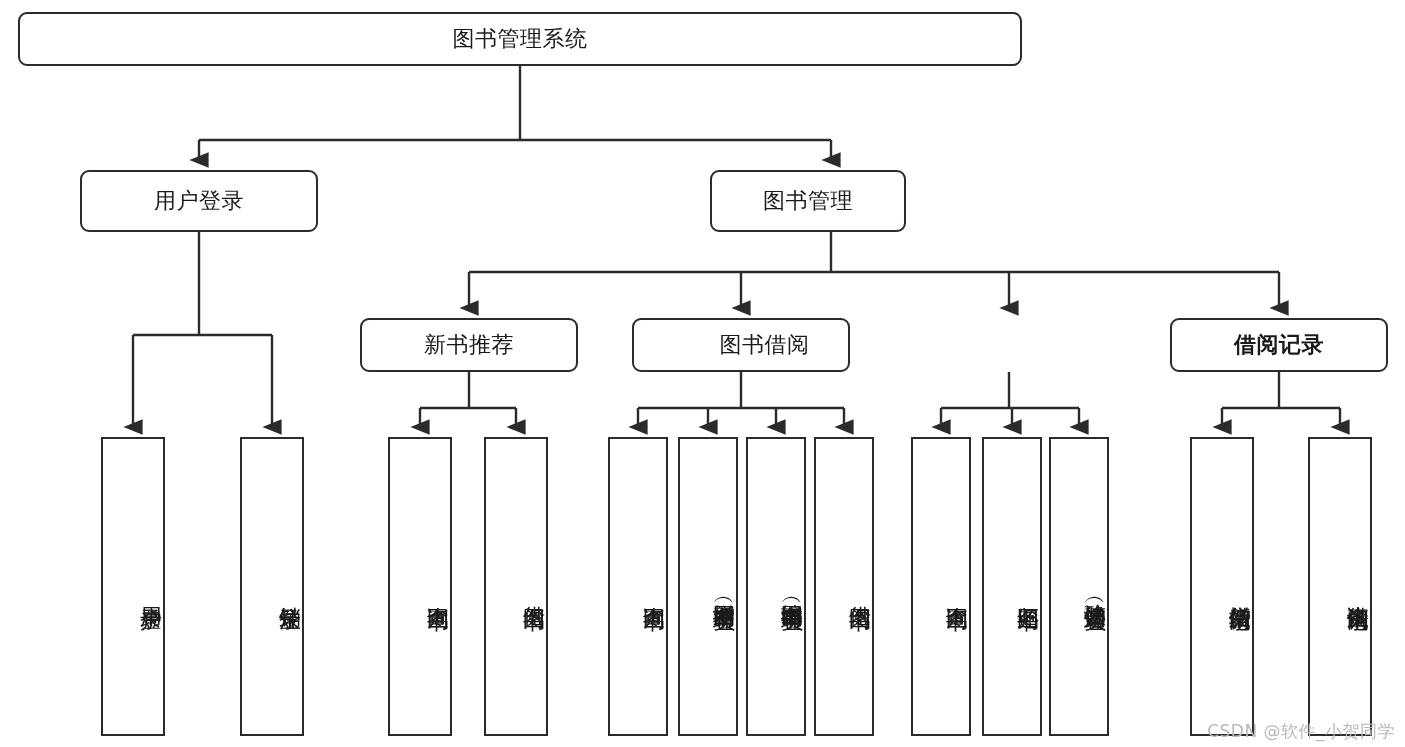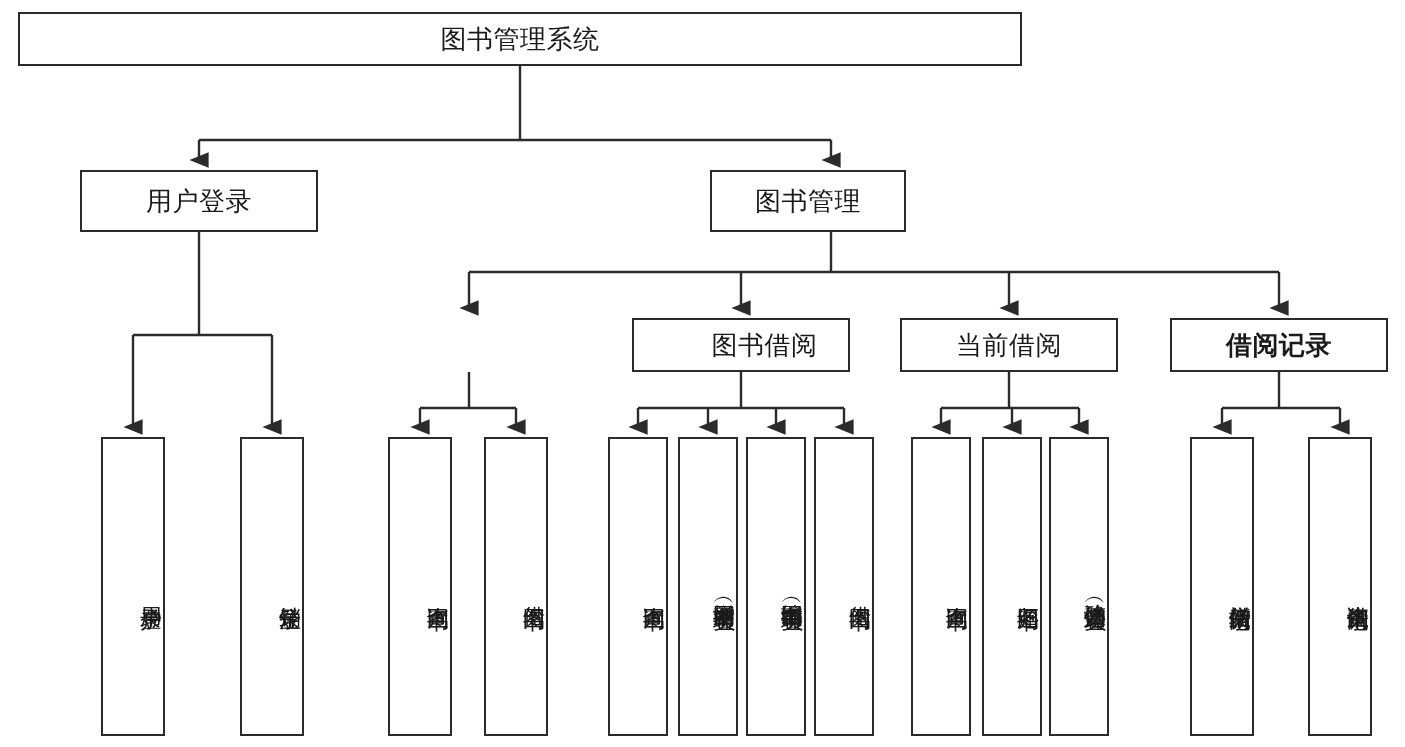--- a/index.html
+++ b/index.html
@@ -32,22 +32,23 @@
     position: absolute;
     box-sizing: border-box;
     background: #ffffff;
     border: 2px solid #2b2b2b;
     display: flex;
     align-items: center;
     justify-content: center;
     color: #1a1a1a;
   }
   .node.horiz {
-    font-size: 26px;
+    font-size: 22px;
     letter-spacing: 0.5px;
+    border-radius: 9px;
   }
   .node.vert {
     writing-mode: vertical-rl;
     text-orientation: upright;
     font-size: 22px;
     line-height: 1.12;
     padding-top: 8px;
     align-items: flex-start;
     justify-content: center;
     letter-spacing: 1px;
@@ -131,25 +132,25 @@
     <span class="node-label">图书管理系统</span>
   </div>
 
   <div class="node horiz" style="left: 80px; top: 170px; width: 238px; height: 62px; border-color: rgb(43, 43, 43); color: rgb(26, 26, 26);">
     <span class="node-label">用户登录</span>
   </div>
   <div class="node horiz" style="left: 710px; top: 170px; width: 196px; height: 62px; border-color: rgb(43, 43, 43); color: rgb(26, 26, 26);">
     <span class="node-label">图书管理</span>
   </div>
 
+  <div class="node horiz" style="left: 360px; top: 318px; width: 218px; height: 54px; border-color: rgb(43, 43, 43); color: rgb(26, 26, 26);">
+    <span class="node-label">新书推荐</span>
+  </div>
   <div class="node horiz" style="left: 632px; top: 318px; width: 218px; height: 54px; border-color: rgb(43, 43, 43); color: rgb(26, 26, 26); padding-left: 47px;">
     <span class="node-label">图书借阅</span>
-  </div>
-  <div class="node horiz" style="left: 900px; top: 318px; width: 218px; height: 54px; border-color: rgb(43, 43, 43); color: rgb(26, 26, 26);">
-    <span class="node-label">当前借阅</span>
   </div>
   <div class="node horiz" style="left: 1170px; top: 318px; width: 218px; height: 54px; border-color: rgb(43, 43, 43); color: rgb(26, 26, 26); font-weight: bold;">
     <span class="node-label">借阅记录</span>
   </div>
 
   <div class="node vert" style="left: 101px; top: 437px; width: 64px; height: 299px; border-color: rgb(43, 43, 43); color: rgb(26, 26, 26);">
     <span class="node-label">用户登录</span>
   </div>
   <div class="node vert" style="left: 240px; top: 437px; width: 64px; height: 299px; border-color: rgb(43, 43, 43); color: rgb(26, 26, 26);">
     <span class="node-label">注销登录</span>
@@ -181,13 +182,14 @@
   <div class="node vert" style="left: 1049px; top: 437px; width: 60px; height: 299px; border-color: rgb(43, 43, 43); color: rgb(26, 26, 26);">
     <span class="node-label">确认归还（管理员）</span>
   </div>
   <div class="node vert" style="left: 1190px; top: 437px; width: 64px; height: 299px; border-color: rgb(43, 43, 43); color: rgb(26, 26, 26);">
     <span class="node-label">新增借阅记录</span>
   </div>
   <div class="node vert" style="left: 1308px; top: 437px; width: 64px; height: 299px; border-color: rgb(43, 43, 43); color: rgb(26, 26, 26);">
     <span class="node-label">查询借阅记录</span>
   </div>
 
+  <div class="watermark">CSDN @软件_小贺同学</div>
 </div>
 
 </body></html>

